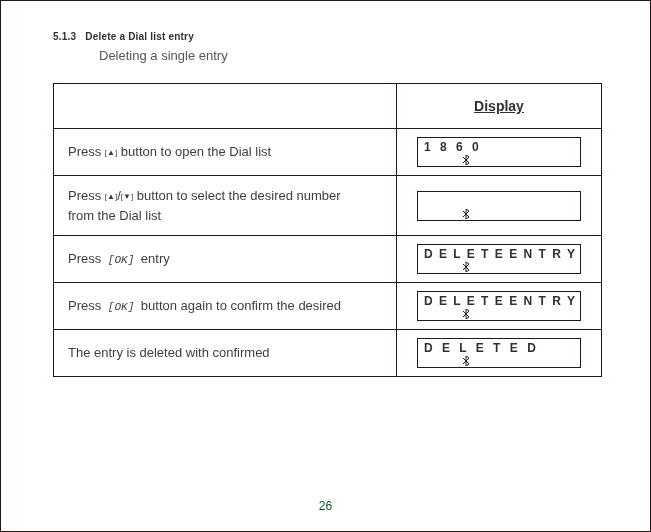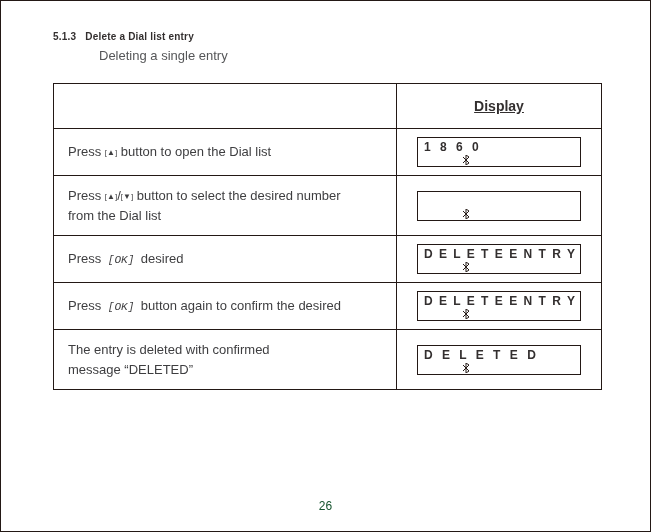--- a/index.html
+++ b/index.html
@@ -162,21 +162,21 @@
                 <path d="M1 2 L7 8 L4 10 L4 0 L7 2 L1 8" fill="none" stroke="#231815" stroke-width="1"></path>
               </svg>
           </span>
         </div>
       </div>
     </div>
 
     <div class="row">
       <div class="cell-left">
         <span>
-          <span>Press</span><span class="keycap"> [OK] </span><span> desired</span>
+          <span>Press</span><span class="keycap"> [OK] </span><span> entry</span>
         </span>
       </div>
       <div class="cell-right">
         <div class="display-box">
           <div class="display-line1" style="letter-spacing:1.5px">D E L E T E   E N T R Y</div>
           <span class="bt-icon">
             <svg width="8" height="10" viewBox="0 0 8 10">
                 <path d="M1 2 L7 8 L4 10 L4 0 L7 2 L1 8" fill="none" stroke="#231815" stroke-width="1"></path>
               </svg>
           </span>
@@ -199,21 +199,20 @@
               </svg>
           </span>
         </div>
       </div>
     </div>
 
     <div class="row">
       <div class="cell-left">
         <span>
           <span>The entry is deleted  with confirmed</span><br>
-          <span>message “DELETED”</span>
         </span>
       </div>
       <div class="cell-right">
         <div class="display-box">
           <div class="display-line1">D E L E T E D</div>
           <span class="bt-icon">
             <svg width="8" height="10" viewBox="0 0 8 10">
                 <path d="M1 2 L7 8 L4 10 L4 0 L7 2 L1 8" fill="none" stroke="#231815" stroke-width="1"></path>
               </svg>
           </span>

